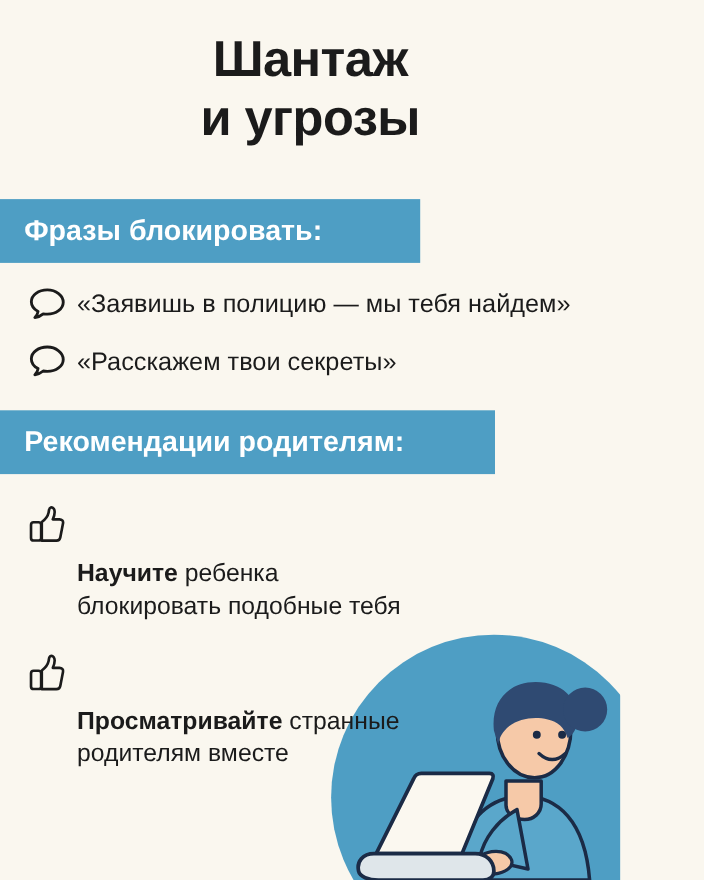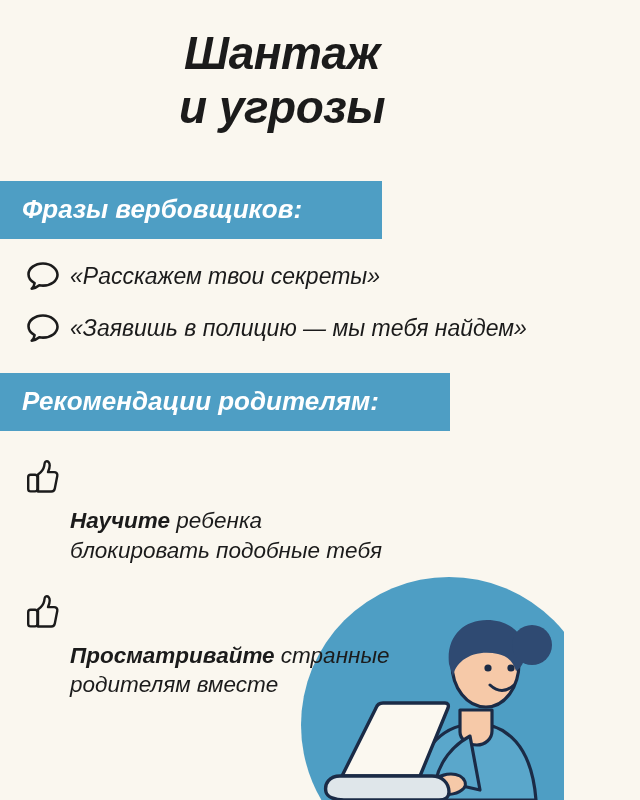--- a/index.html
+++ b/index.html
@@ -13,21 +13,20 @@
     font-family: "Liberation Sans", sans-serif;
     color: #1b1b1b;
     overflow: hidden;
     position: relative;
   }
   .page {
     position: relative;
     width: 564px;
     height: 800px;
     overflow: hidden;
-    font-style: italic;
   }
 
   
   .title {
     margin: 0;
     padding-top: 26px;
     text-align: center;
     font-size: 46px;
     line-height: 1.18;
     font-weight: bold;
@@ -104,39 +103,39 @@
 <body>
 
 <div class="page">
 
   <h1 class="title">
     <span class="title-line">Шантаж</span>
     <span class="title-line">и угрозы</span>
   </h1>
 
   <div class="banner-wrap">
-    <div class="banner banner-1">Фразы вербовщиков:</div>
+    <div class="banner banner-1">Фразы блокировать:</div>
   </div>
 
   <ul class="list phrases">
     <li class="list-item">
       <span class="icon">
         <svg width="34" height="30" viewBox="0 0 34 30" aria-hidden="true">
           <path d="M17 2.5c-8.0 0-14.5 4.8-14.5 10.8 0 3.6 2.4 6.8 6.1 8.8 -0.3 2.3 -1.4 4.3 -2.9 5.6 2.9-0.4 5.6-1.7 7.6-3.4 1.2 0.2 2.4 0.3 3.7 0.3 8.0 0 14.5-4.8 14.5-10.8S25.0 2.5 17 2.5z" fill="none" stroke="#1b1b1b" stroke-width="2.6" stroke-linejoin="round"></path>
         </svg>
       </span>
-      <span class="text">«Расскажем твои секреты»</span>
+      <span class="text">«Заявишь в полицию — мы тебя найдем»</span>
     </li>
     <li class="list-item">
       <span class="icon">
         <svg width="34" height="30" viewBox="0 0 34 30" aria-hidden="true">
           <path d="M17 2.5c-8.0 0-14.5 4.8-14.5 10.8 0 3.6 2.4 6.8 6.1 8.8 -0.3 2.3 -1.4 4.3 -2.9 5.6 2.9-0.4 5.6-1.7 7.6-3.4 1.2 0.2 2.4 0.3 3.7 0.3 8.0 0 14.5-4.8 14.5-10.8S25.0 2.5 17 2.5z" fill="none" stroke="#1b1b1b" stroke-width="2.6" stroke-linejoin="round"></path>
         </svg>
       </span>
-      <span class="text">«Заявишь в полицию — мы тебя найдем»</span>
+      <span class="text">«Расскажем твои секреты»</span>
     </li>
   </ul>
 
   <div class="banner-wrap">
     <div class="banner banner-2">Рекомендации родителям:</div>
   </div>
 
   <ul class="list rec">
     <li class="list-item">
       <span class="icon">

